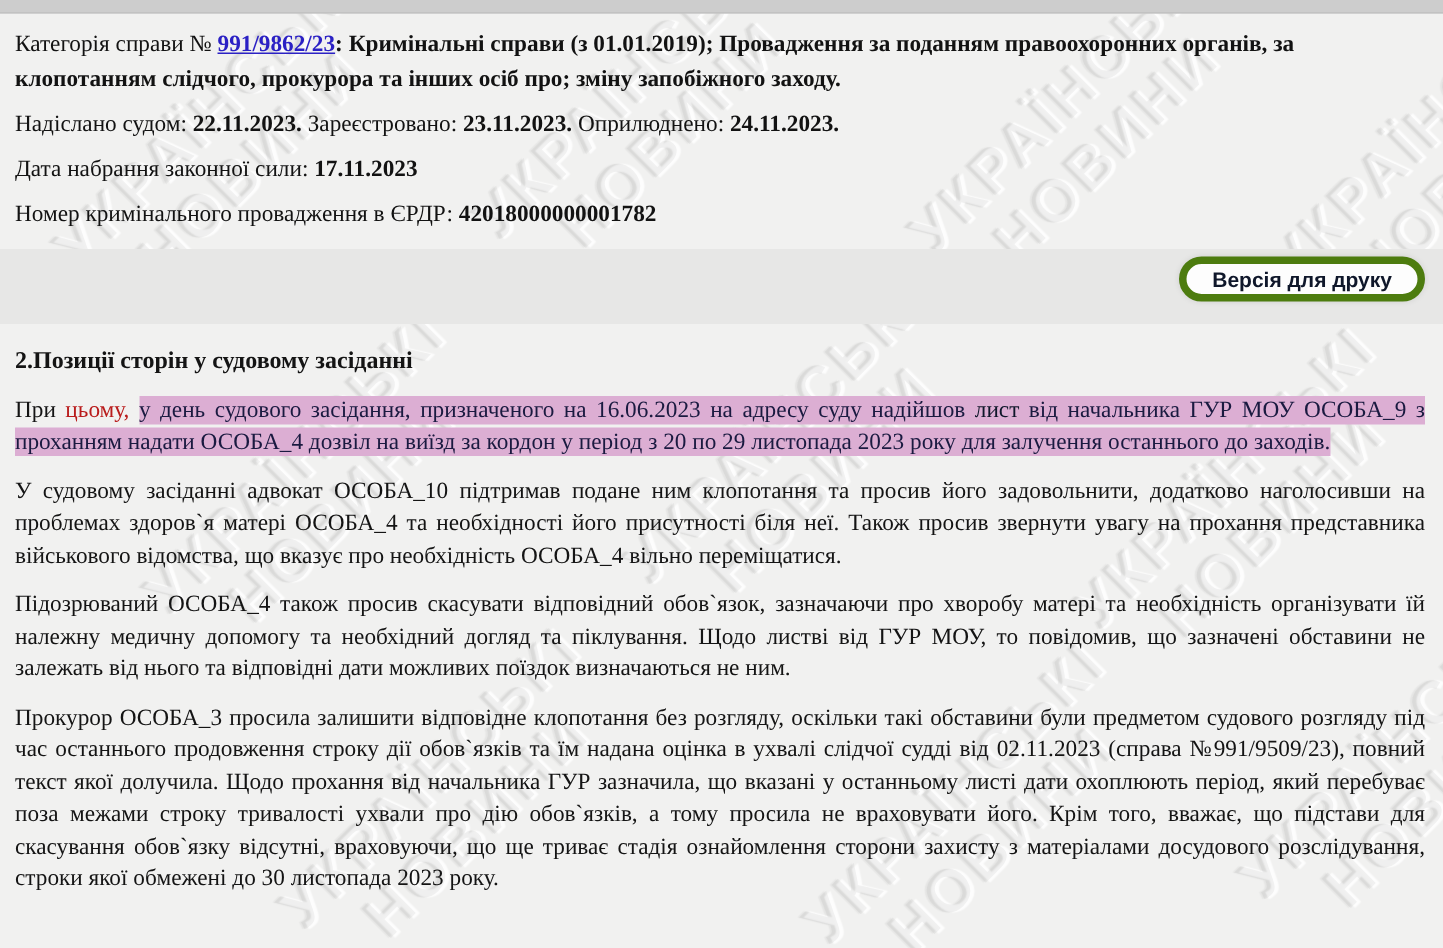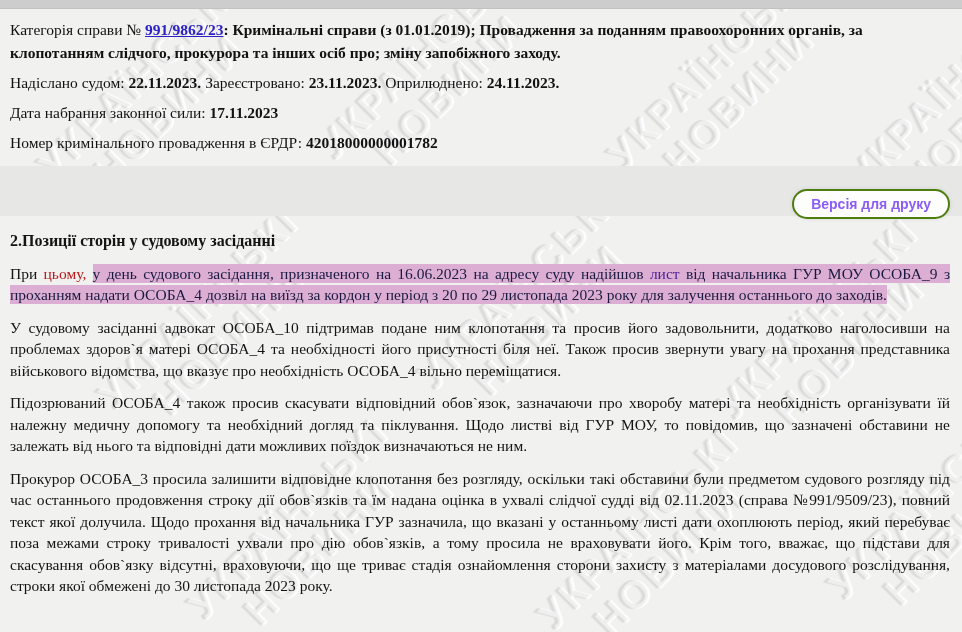--- a/index.html
+++ b/index.html
@@ -40,47 +40,47 @@
   }
   .meta p { margin: 0 0 7px 0; }
   .b { font-weight: bold; }
   .case-link { color: #2b21c4; font-weight: bold; text-decoration: underline; cursor: pointer; }
 
   .band {
     position: absolute; top: 166px; left: 0; width: 100%; height: 50px;
     background: #e7e7e6; z-index: 1;
   }
   .print-btn {
-    position: absolute; right: 12px; top: 23px; height: 30px;
+    position: absolute; right: 12px; top: 5px; height: 30px;
     padding: 0 17px; border-radius: 15px;
-    background: #fdfdfd; border: 2px solid #4d7c0f;
+    background: #fdfdfd; border: 5px solid #4d7c0f;
     box-shadow: 0 0 4px rgba(0,0,0,0.10);
     font-family: "Liberation Sans", sans-serif;
-    font-weight: bold; font-size: 14px; color: #8b5cf6;
+    font-weight: bold; font-size: 14px; color: #0f172a;
     cursor: pointer;
   }
 
   .doc {
     position: absolute; top: 224px; left: 10px; right: 12px; z-index: 3;
     font-size: 15.5px; line-height: 21.5px; color: #141414;
     text-align: justify;
   }
   .doc .heading {
     font-weight: bold; font-size: 16px; margin: 6px 0 0 0; text-align: left;
   }
   .doc p { margin: 11px 0 0 0; }
   .hl {
     background: #dcaed3;
     color: #1a1a40;
     padding: 1px 0;
     -webkit-box-decoration-break: clone;
     box-decoration-break: clone;
   }
   .word-link { color: #b91c1c; text-decoration: none; cursor: pointer; }
-  .word-link-light { color: #4c1d95; text-decoration: none; cursor: pointer; }
+  .word-link-light { color: #0f172a; text-decoration: none; cursor: pointer; }
 </style>
 </head>
 <body>
 
 <div class="wm-layer">
   <div class="wm" style="left:20px; top:50px">
       <span>УКРАЇНСЬКІ</span>
       <span>НОВИНИ</span>
     </div>
   <div class="wm" style="left:300px; top:30px">

